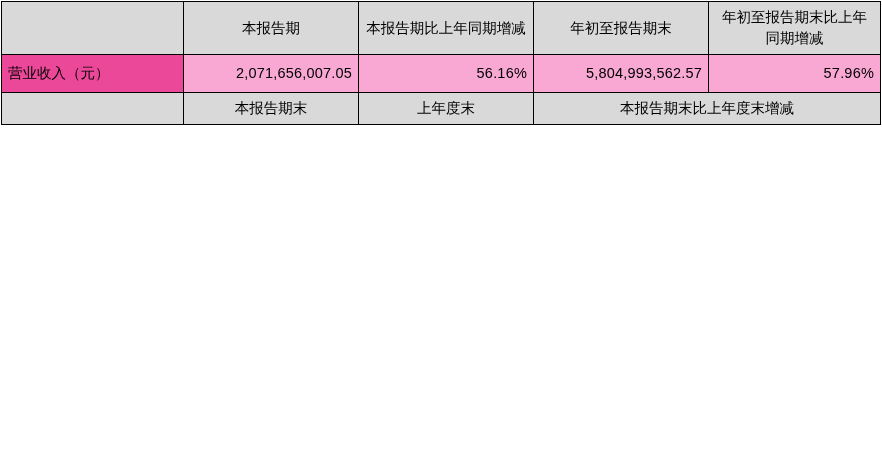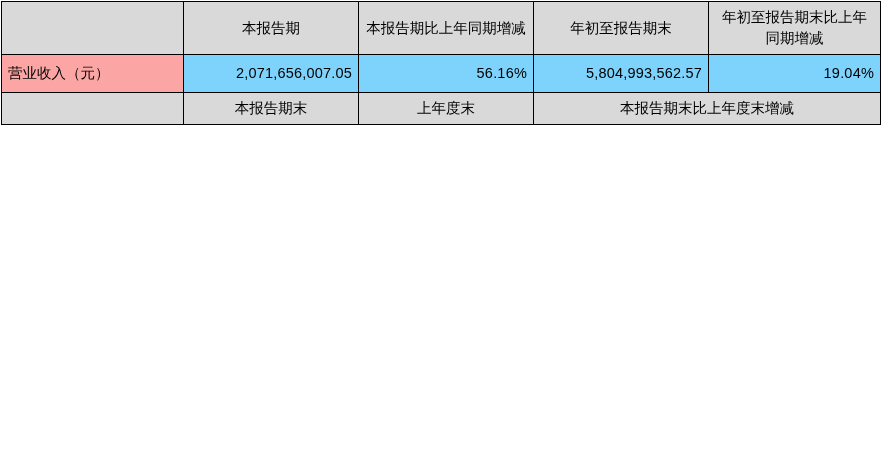--- a/index.html
+++ b/index.html
@@ -39,27 +39,27 @@
     vertical-align: middle;
     line-height: 1.45;
     font-family: "Liberation Sans", sans-serif;
   }
   .hdr {
     background: #d9d9d9;
     text-align: center;
     height: 42px;
   }
   .label {
-    background: #fca5a5;
+    background: #ec4899;
     text-align: left;
     white-space: normal;
   }
   .num {
     text-align: right;
-    background: #7dd3fc;
+    background: #f9a8d4;
     font-family: "Liberation Serif", serif;
     font-size: 14.5px;
     letter-spacing: 0.2px;
   }
   .dash {
     text-align: center;
     background: #d9d9d9;
     font-family: "Liberation Serif", serif;
   }
   .sub-hdr {
@@ -89,21 +89,21 @@
         <td class="hdr">本报告期比上年同期增减</td>
         <td class="hdr">年初至报告期末</td>
         <td class="hdr">年初至报告期末比上年同期增减</td>
       </tr>
 
       <tr class="r1">
         <td class="label">营业收入（元）</td>
         <td class="num">2,071,656,007.05</td>
         <td class="num">56.16%</td>
         <td class="num">5,804,993,562.57</td>
-        <td class="num">19.04%</td>
+        <td class="num">57.96%</td>
       </tr>
 
 
 
 
 
 
 
       <tr>
         <td class="sub-hdr"></td>

